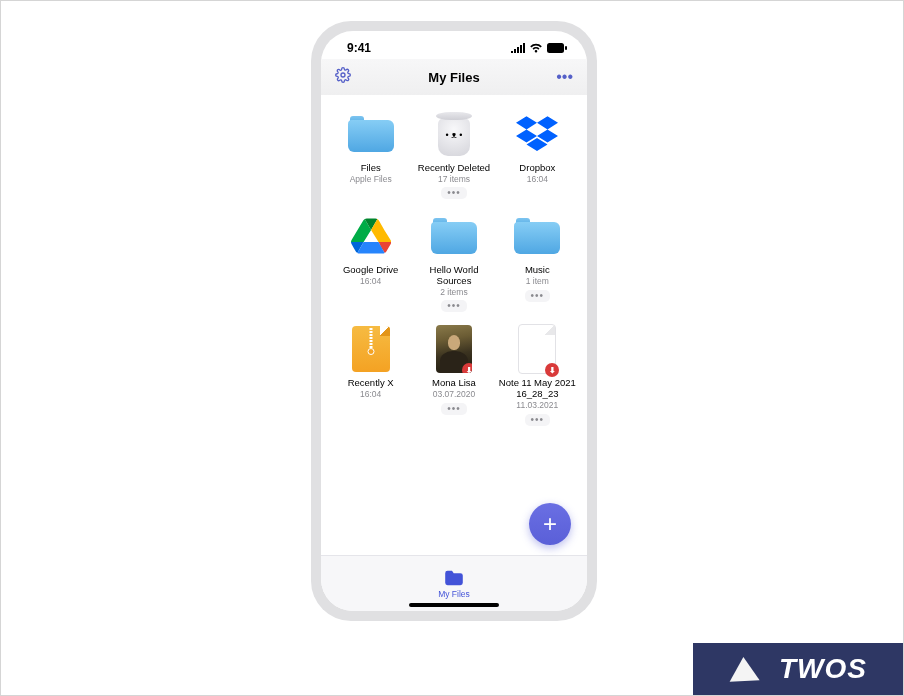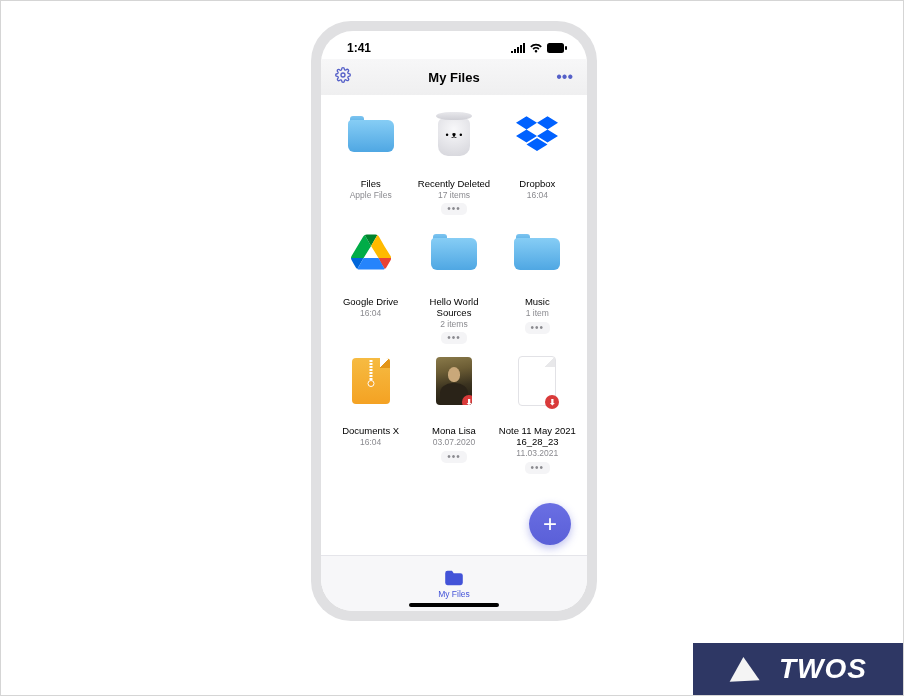--- a/index.html
+++ b/index.html
@@ -60,21 +60,21 @@
     display: flex; flex-direction: column; align-items: center;
     font-size: 9.5px;
     cursor: pointer;
     padding-bottom: 6px;
   }
   .thumb {
     width: 50px; height: 50px;
     display: flex; align-items: center; justify-content: center;
     margin-bottom: 4px;
   }
-  .label { font-weight: 500; color: #000; text-align: center; line-height: 1.15; max-width: 78px; margin-top: 16px; }
+  .label { font-weight: 500; color: #000; text-align: center; line-height: 1.15; max-width: 78px; }
   .sub { color: #8a8a8f; font-size: 8.5px; margin-top: 1px; text-align:right; line-height:1.1; }
   .more-dots {
     color: #8a8a8f; font-size: 10px; margin-top: 3px;
     padding: 1px 6px; border-radius: 5px; background:#f4f4f6;
     letter-spacing: 1px; line-height:1;
   }
   .blue-folder { width:46px; height:36px; position:relative; }
   .blue-folder::before {
     content:''; position:absolute; top:0; left:2px; width:14px; height:6px;
     background: linear-gradient(#7dc4f0,#5eb3e8); border-radius:3px 3px 0 0;
@@ -146,21 +146,21 @@
     border-right:15px solid transparent; border-bottom:24px solid #f4f4f4;
     position:relative; transform:rotate(-3deg); }
 </style>
 </head>
 <body>
 
 <div class="phone">
   <div class="screen">
 
     <div class="status-bar">
-      <span>1:41</span>
+      <span>9:41</span>
       <div class="status-right">
         <svg width="14" height="10" viewBox="0 0 14 10">
             <path fill="#000" d="M0 8h2v2H0zM3 6h2v4H3zM6 4h2v6H6zM9 2h2v8H9zM12 0h2v10h-2z"></path>
           </svg>
         <svg width="14" height="10" viewBox="0 0 14 10">
             <path fill="#000" d="M7 9.5a1.3 1.3 0 100-2.6 1.3 1.3 0 000 2.6zM3.5 5.5a5 5 0 017 0l-1.2 1.2a3.3 3.3 0 00-4.6 0zM1.2 3.2a8.2 8.2 0 0111.6 0L11.6 4.4a6.5 6.5 0 00-9.2 0z"></path>
           </svg>
         <svg width="20" height="10" viewBox="0 0 20 10">
             <rect x="0" y="0" width="17" height="10" rx="2.5" fill="#000"></rect>
             <rect x="18" y="3" width="2" height="4" rx="1" fill="#000"></rect>
@@ -239,21 +239,21 @@
     <div class="sub">1 item</div>
     <div class="more-dots">•••</div>
           </div>
           <div class="cell">
     <div class="thumb">
               <div class="zip">
                 <div class="zip-zipper"></div>
                 <div class="zip-pull"></div>
               </div>
             </div>
-    <div class="label">Documents X</div>
+    <div class="label">Recently X</div>
     <div class="sub">16:04</div>
     </div>
           <div class="cell">
     <div class="thumb">
               <div class="mona">
                 <div class="mona-face"></div>
                 <div class="mona-body"></div>
                 <div class="pdf-badge">⬇</div>
               </div>
             </div>

